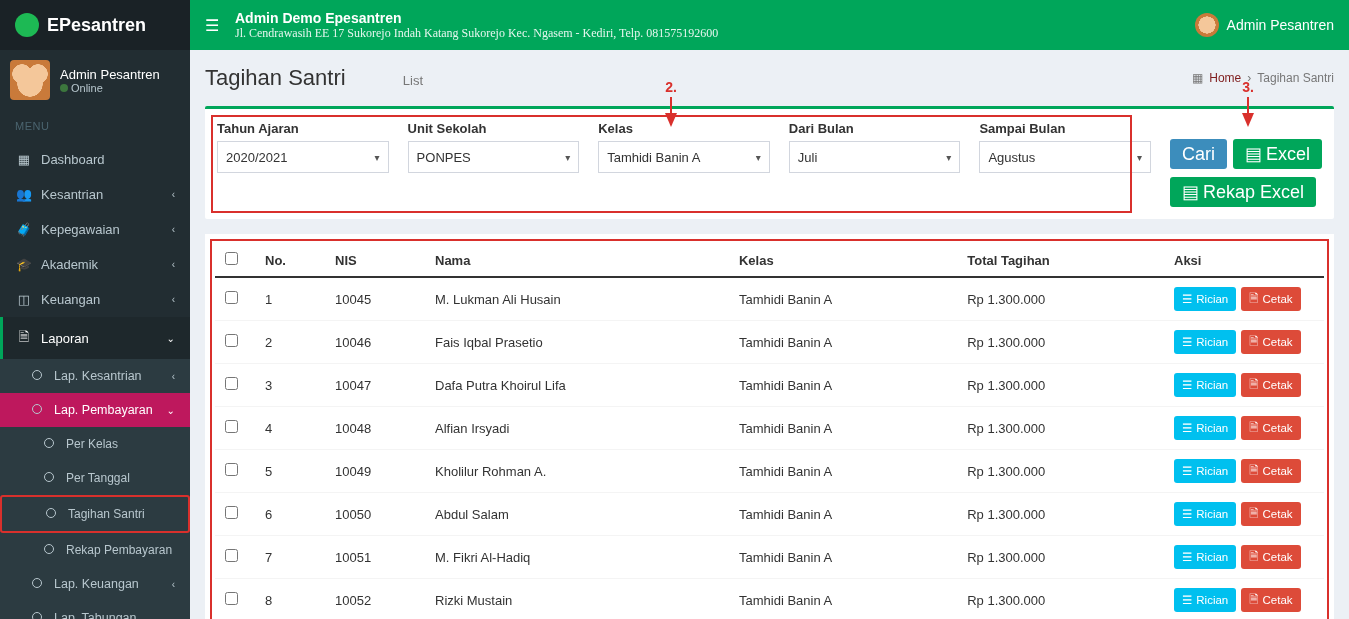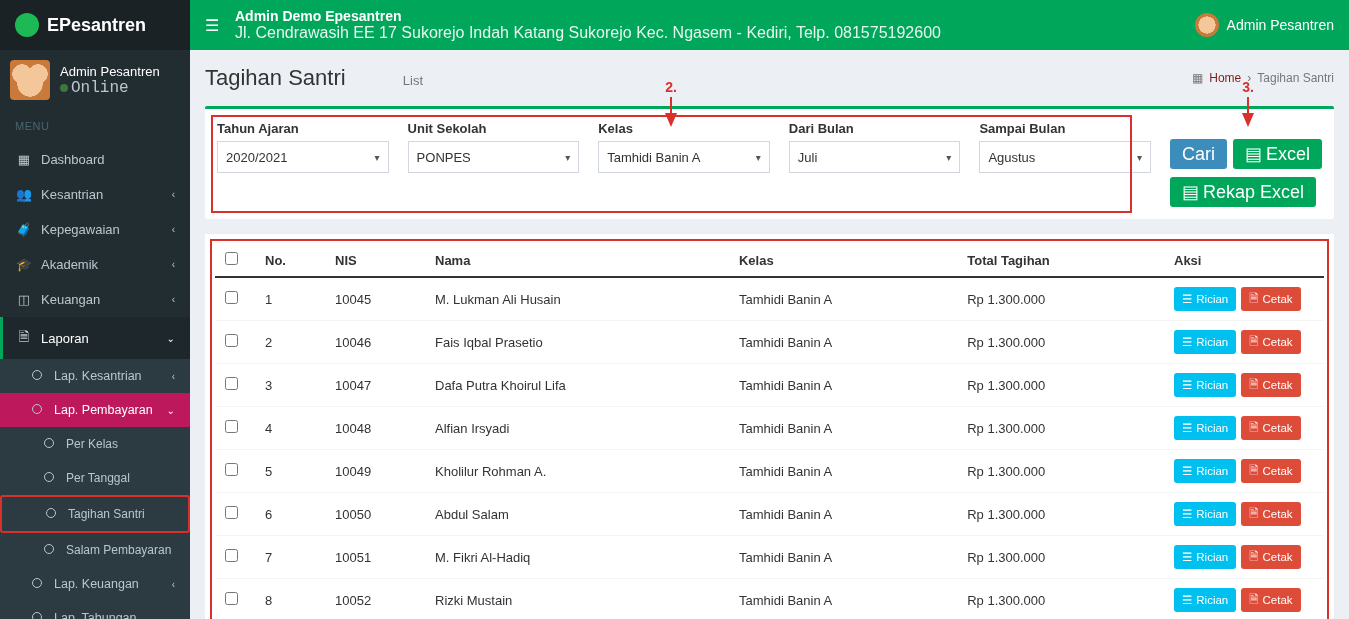--- a/index.html
+++ b/index.html
@@ -6,42 +6,42 @@
 body { font-family: 'Helvetica Neue', Arial, sans-serif; font-size: 14px; background: #ecf0f5; color: #333; }
 .wrapper { display: flex; min-height: 100vh; }
 
 
 .sidebar { width: 190px; background: #222d32; color: #b8c7ce; flex-shrink: 0; }
 .logo-box { height: 50px; background: #1a2226; color: #fff; display: flex; align-items: center; padding: 0 15px; font-weight: bold; font-size: 18px; }
 .logo-box .logo-icon { width: 24px; height: 24px; margin-right: 8px; background: #1db954; border-radius: 50%; display: inline-block; }
 .user-panel { padding: 10px; display: flex; align-items: center; }
 .user-panel .avatar { width: 40px; height: 40px; border-radius: 4px; background: #c97a3a; margin-right: 10px; flex-shrink: 0; background-image: radial-gradient(circle at 30% 35%, #f4c79a 25%, transparent 26%), radial-gradient(circle at 70% 35%, #f4c79a 25%, transparent 26%), radial-gradient(circle at 50% 60%, #f4c79a 40%, #c97a3a 41%); }
 .user-panel .name { color: #fff; font-size: 13px; }
-.user-panel .status { font-size: 16px; color: #b8c7ce; font-family: Liberation Mono, monospace; }
+.user-panel .status { font-size: 11px; color: #b8c7ce; }
 .status-dot { display: inline-block; width: 8px; height: 8px; background: #3c763d; border-radius: 50%; margin-right: 3px; }
 .menu-header { padding: 10px 15px; color: #4b646f; font-size: 11px; letter-spacing: 0.5px; }
 .menu-item { display: flex; align-items: center; padding: 10px 15px; color: #b8c7ce; cursor: pointer; font-size: 13px; position: relative; }
 .menu-item.active { background: #1e282c; color: #fff; border-left: 3px solid #00a65a; padding-left: 12px; }
 .menu-item.open { background: #be185d; color:#fff; }
 .menu-item .icon { width: 18px; margin-right: 8px; text-align: center; }
 .menu-item .arrow { margin-left: auto; font-size: 10px; }
 .submenu { background: #2c3b41; }
 .submenu .menu-item { padding-left: 28px; font-size: 12.5px; }
 .submenu2 { background: #2c3b41; }
 .submenu2 .menu-item { padding-left: 40px; font-size: 12px; }
 .circle-icon { width: 10px; height: 10px; border: 1.5px solid #b8c7ce; border-radius: 50%; display: inline-block; }
 .highlight-red { border: 2px solid #d9302c; border-radius: 3px; }
 
 
 .main { flex: 1; display: flex; flex-direction: column; }
 .topbar { height: 50px; background: #00a65a; color: #fff; display: flex; align-items: center; padding: 0 15px; }
 .topbar .toggle { width: 30px; cursor: pointer; font-size: 16px; }
 .topbar .title-block { flex: 1; }
 .topbar .title-block .t1 { font-weight: bold; font-size: 14px; }
-.topbar .title-block .t2 { font-size: 16px; opacity: 0.9; }
+.topbar .title-block .t2 { font-size: 12px; opacity: 0.9; font-family: Liberation Serif, serif; }
 .topbar .user-right { display: flex; align-items: center; gap: 8px; }
 .topbar .user-right .avatar-sm { width: 24px; height: 24px; border-radius: 50%; background: #c97a3a; background-image: radial-gradient(circle at 50% 50%, #f4c79a 50%, #c97a3a 51%); }
 
 .content-header { padding: 15px; display: flex; align-items: center; }
 .content-header h1 { font-size: 22px; font-weight: 400; color: #333; }
 .content-header small { font-size: 13px; color: #777; margin-left: 5px; padding-left: 46px; }
 .breadcrumb { margin-left: auto; font-size: 12px; color: #777; display: flex; align-items: center; gap: 6px; }
 .breadcrumb a { color: #7f1d1d; text-decoration: none; }
 
 .content { padding: 0 15px 15px; }
@@ -143,21 +143,21 @@
         <div class="menu-item">
             <span class="icon"><span class="circle-icon"></span></span>
             <span>Per Tanggal</span>
           </div>
         <div class="menu-item highlight-red">
             <span class="icon"><span class="circle-icon"></span></span>
             <span>Tagihan Santri</span>
           </div>
         <div class="menu-item">
             <span class="icon"><span class="circle-icon"></span></span>
-            <span>Salam Pembayaran</span>
+            <span>Rekap Pembayaran</span>
           </div>
       </div>
       <div class="menu-item">
           <span class="icon"><span class="circle-icon"></span></span>
           <span>Lap. Keuangan</span>
           <span class="arrow">‹</span>
         </div>
       <div class="menu-item">
           <span class="icon"><span class="circle-icon"></span></span>
           <span>Lap. Tabungan</span>

